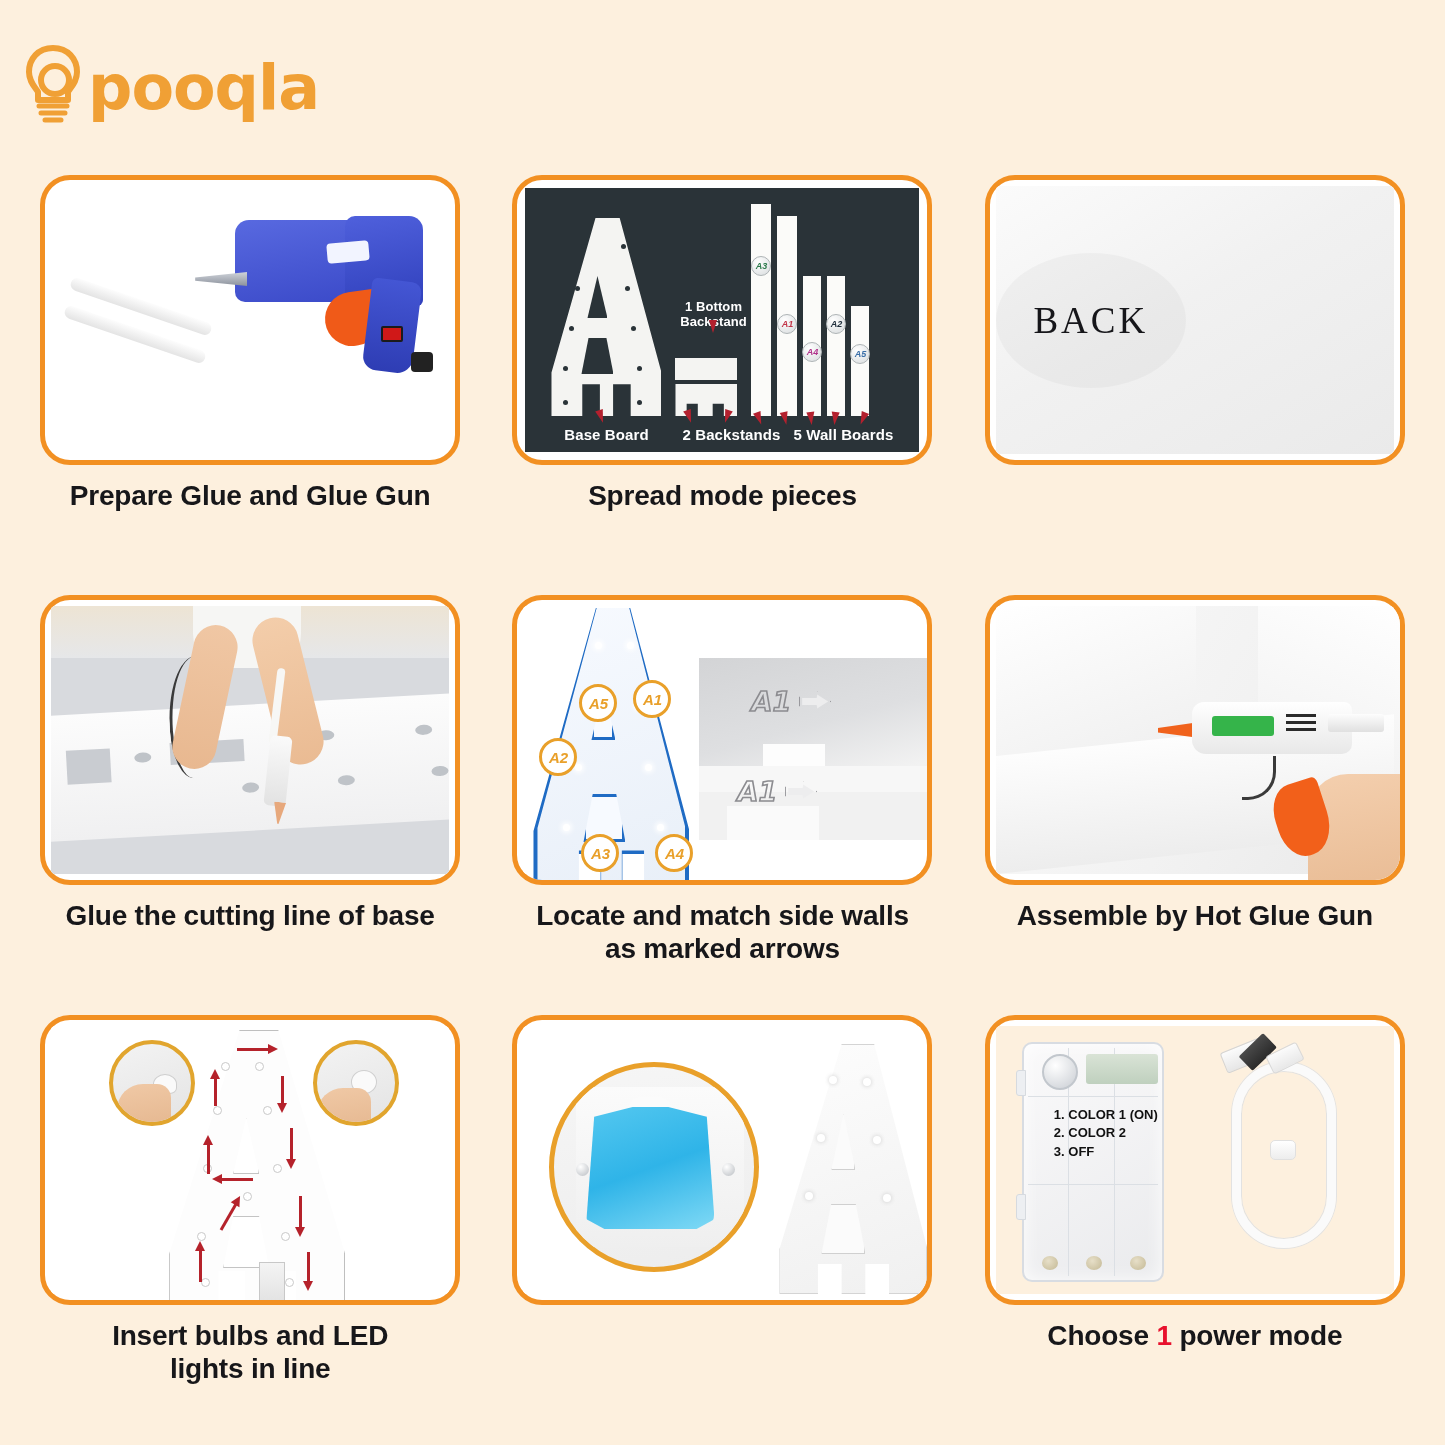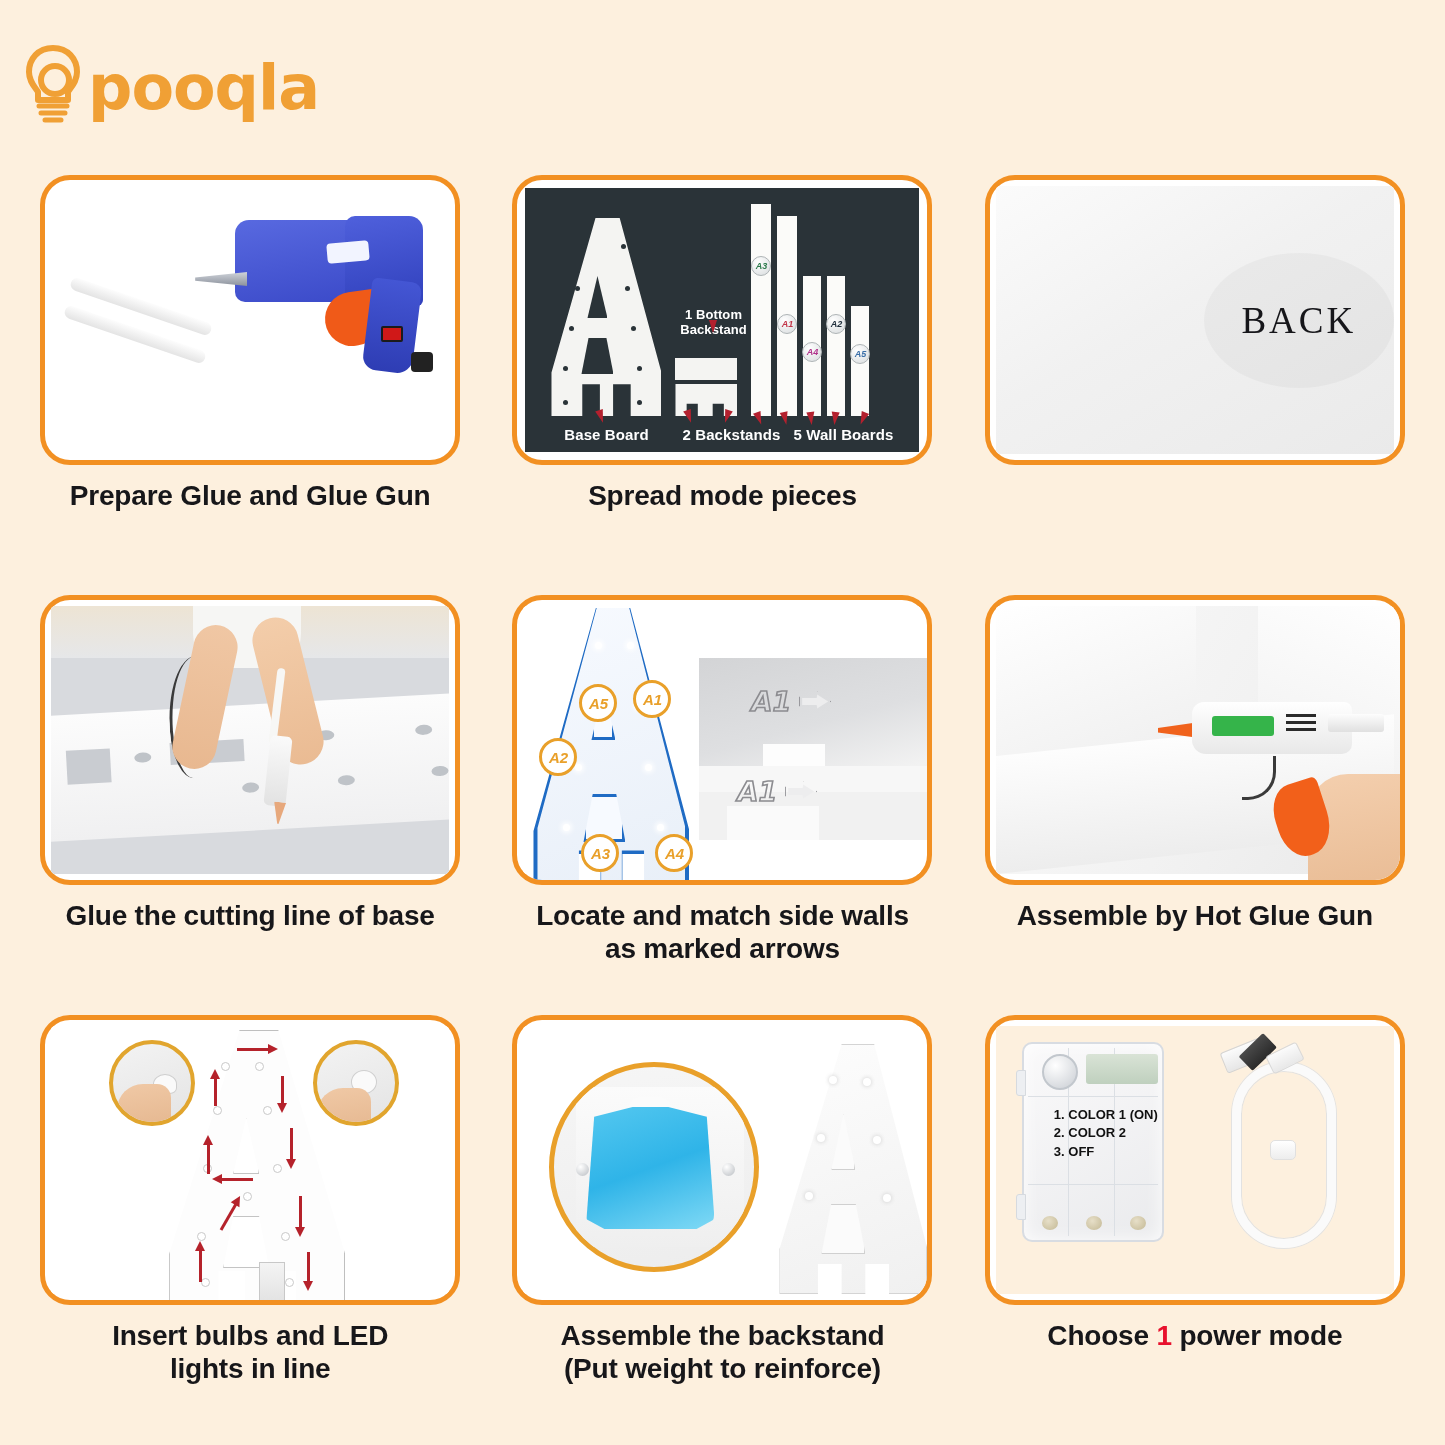--- a/index.html
+++ b/index.html
@@ -206,36 +206,36 @@
   .tag-a3 { left:226px; top:68px;  color:#2B7A4B; }
   .tag-a1 { left:252px; top:126px; color:#C2364A; }
   .tag-a4 { left:277px; top:154px; color:#B0348C; }
   .tag-a2 { left:301px; top:126px; color:#22323F; }
   .tag-a5 { left:325px; top:156px; color:#3B6FA8; }
 
   .dk-label {
     position:absolute; color:#FFFFFF; font-weight:700;
     font-size:13px; letter-spacing:.1px; text-align:center;
   }
-  .lbl-bottom-backstand { left:142px; top:120px; width:92px; line-height:1.15; }
+  .lbl-bottom-backstand { left:142px; top:112px; width:92px; line-height:1.15; }
   .lbl-base  { left:16px;  top:238px; width:130px; font-size:15px; }
   .lbl-2bs   { left:140px; top:238px; width:132px; font-size:15px; }
   .lbl-5wb   { left:248px; top:238px; width:140px; font-size:15px; }
 
   .rarrow {
     position:absolute; width:0; height:0;
     border-left:4px solid transparent; border-right:4px solid transparent;
     border-top:13px solid #B3202E;
   }
 
   
   .c3-inner {
     position:absolute; inset:6px;
     background: linear-gradient(150deg,#fbfbfb 0%,#f1f1f1 45%,#eaeaea 100%);
-    display:flex; align-items:center; justify-content:flex-end;
+    display:flex; align-items:center; justify-content:flex-start;
   }
   .back-circle {
     width: 190px; height: 135px; border-radius:50%;
     background: rgba(0,0,0,0.030);
     display:flex; align-items:center; justify-content:center;
   }
   .back-text {
     font-size: 37px; color:#16161A; letter-spacing: 3px;
     font-family:"Liberation Serif", serif; font-weight:400;
   }
@@ -446,21 +446,21 @@
             clip-path: polygon(50% 0%,100% 100%,0% 100%); }
   .c8-lhb { position:absolute; left:298px; top:178px; width:44px; height:50px;
             border:1px solid #D0D0D0; background:#FBFBFB;
             clip-path: polygon(22% 0%,78% 0%,100% 100%,0% 100%); }
   .c8-dot { position:absolute; width:8px; height:8px; border-radius:50%; background:#FFFFFF;
             box-shadow:0 0 4px rgba(200,200,200,.9); }
 
   
   .c9-inner { position:absolute; inset:6px; background:#FDF0DE; }
   .battbox {
-    position:absolute; left:26px; top:16px; width:142px; height:200px;
+    position:absolute; left:26px; top:16px; width:142px; height:240px;
     background: linear-gradient(150deg, rgba(250,250,252,.95), rgba(232,234,238,.92));
     border:2px solid #D8DCE2; border-radius: 10px;
     box-shadow: inset 0 0 18px rgba(255,255,255,.9);
   }
   .bb-grid-v { position:absolute; top:4px; bottom:4px; width:1px; background:#DBDFE4; }
   .bb-grid-h { position:absolute; left:4px; right:4px; height:1px; background:#DBDFE4; }
   .bb-knob {
     position:absolute; left:18px; top:10px; width:36px; height:36px; border-radius:50%;
     background: radial-gradient(circle at 36% 30%, #FFFFFF, #C9CDD3);
     border:2px solid #C2C7CD;
@@ -760,24 +760,20 @@
         <div class="c8-lht"></div>
         <div class="c8-lhb"></div>
         <div class="c8-dot" style="left:306px; top:50px;"></div>
         <div class="c8-dot" style="left:340px; top:52px;"></div>
         <div class="c8-dot" style="left:294px; top:108px;"></div>
         <div class="c8-dot" style="left:350px; top:110px;"></div>
         <div class="c8-dot" style="left:282px; top:166px;"></div>
         <div class="c8-dot" style="left:360px; top:168px;"></div>
       </div>
     </div>
-    <div class="caption">
-      <span>Assemble the backstand</span><br>
-      <span>(Put weight to reinforce)</span>
-    </div>
   </div>
 
   <div class="cell">
     <div class="card">
       <div class="c9-inner">
         <div class="battbox">
           <div class="bb-grid-v" style="left:44px;"></div>
           <div class="bb-grid-v" style="left:90px;"></div>
           <div class="bb-grid-h" style="top:52px;"></div>
           <div class="bb-grid-h" style="top:140px;"></div>

